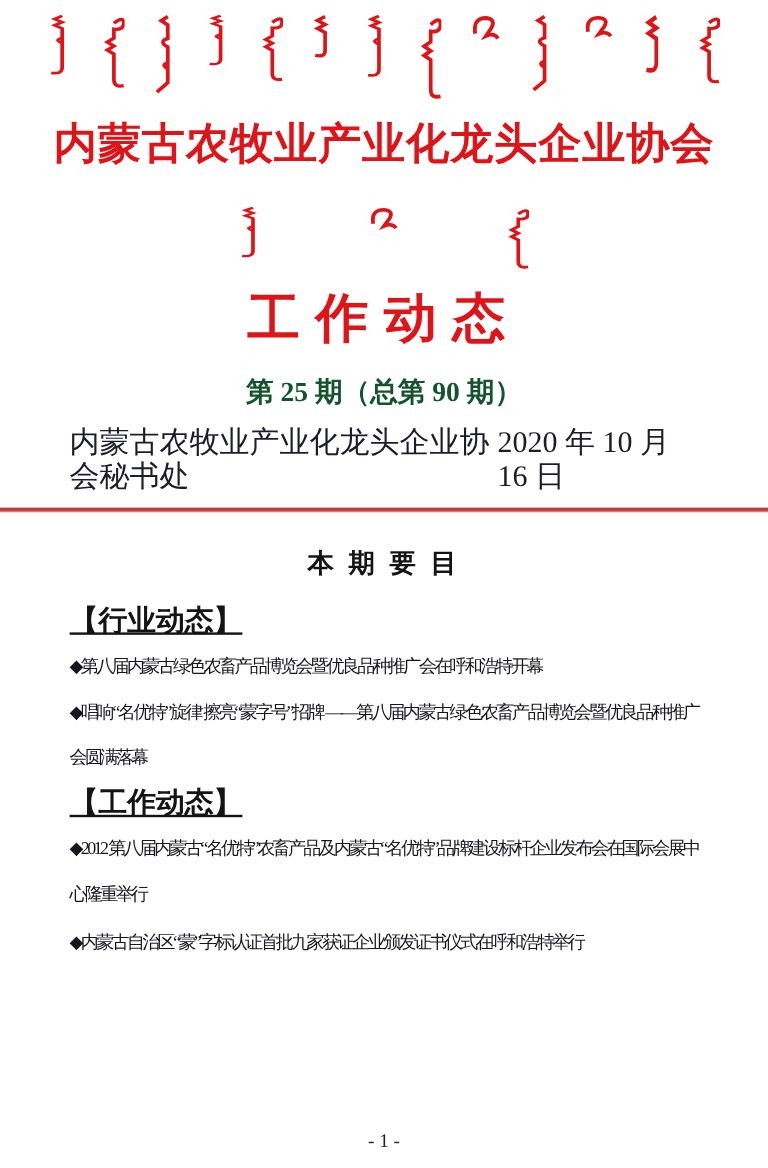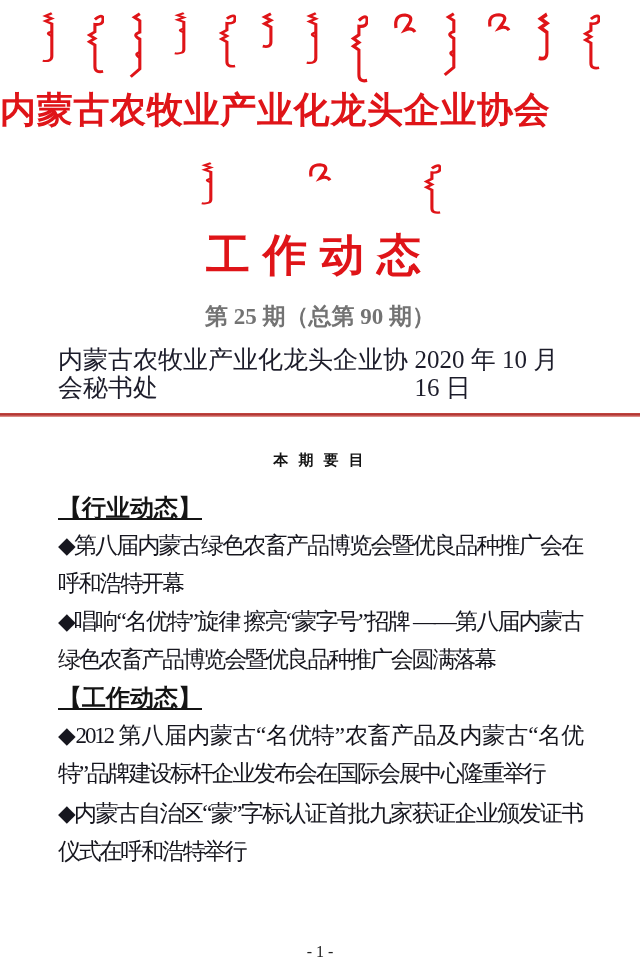--- a/index.html
+++ b/index.html
@@ -20,83 +20,84 @@
     color: #df1418;
   }
   .mg-row-top { gap: 24px; padding-top: 12px; height: 80px; }
   .mg-row-sub { gap: 88px; margin-top: 24px; height: 56px; }
   .mg-word { display: inline-block; }
   .mg-word svg { display: block; width: 20px; height: 100%; }
   .mg-word.small svg { width: 26px; }
 
   
   .org-title {
+    text-align: center;
     color: #df1418;
     font-weight: bold;
     font-size: 36px;
     letter-spacing: 0.7px;
     line-height: 56px;
-    margin-top: 2px;
+    margin-top: 12px;
     white-space: nowrap;
   }
   .bulletin-title {
     text-align: center;
     color: #df1418;
     font-weight: bold;
     font-size: 44px;
     letter-spacing: 13px;
     line-height: 72px;
     margin-top: 2px;
     white-space: nowrap;
   }
   .issue-line {
     text-align: center;
     font-weight: bold;
     font-size: 23px;
     line-height: 34px;
     margin-top: 8px;
-    color: #737373;
+    color: #14532d;
   }
   .pub-line {
     display: flex; justify-content: space-between; align-items: baseline;
     padding: 0 62px 0 58px;
     margin-top: 12px;
     font-size: 25px;
     line-height: 28px;
     color: #1c1c2a;
   }
   .red-rule {
     width: 640px; height: 4px;
     margin-top: 11px;
     background: linear-gradient(180deg, #c34a44 0%, #b03330 45%, #eaa49e 100%);
   }
 
   
   .toc-title {
     text-align: center;
     font-family: "Liberation Sans", "DejaVu Sans", sans-serif;
     font-weight: bold;
-    font-size: 15px;
+    font-size: 22px;
     letter-spacing: 3px;
     line-height: 34px;
     margin-top: 26px;
     color: #141414;
   }
   .toc-body { padding: 0 58px; margin-top: 12px; }
   .toc-heading {
     font-family: "Liberation Sans", "DejaVu Sans", sans-serif;
     font-weight: bold;
     font-size: 24px;
     line-height: 38px;
     margin: 0;
     color: #141414;
     text-decoration: underline;
   }
   .toc-item {
-    font-size: 23px;
+    font-size: 15px;
     letter-spacing: -2.2px;
     line-height: 38px;
     margin: 0;
     text-align: justify;
     color: #16161e;
   }
   .toc-item.gap-before { margin-top: 2px; }
 
   .page-number {
     position: absolute;

